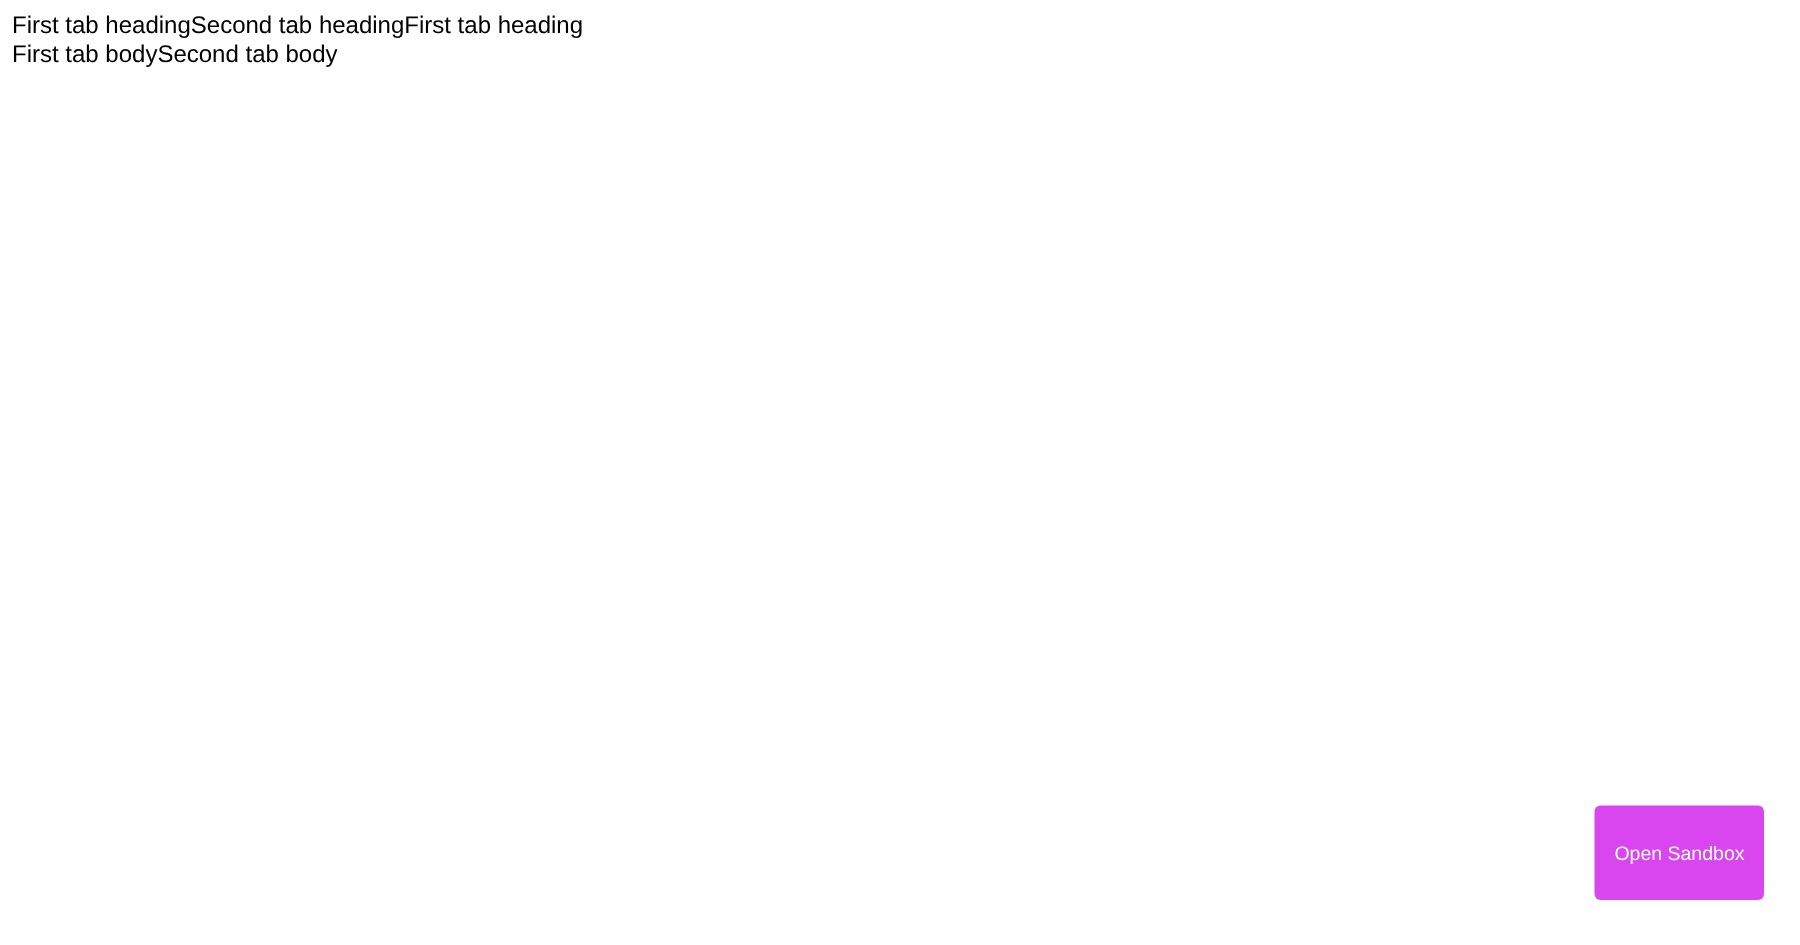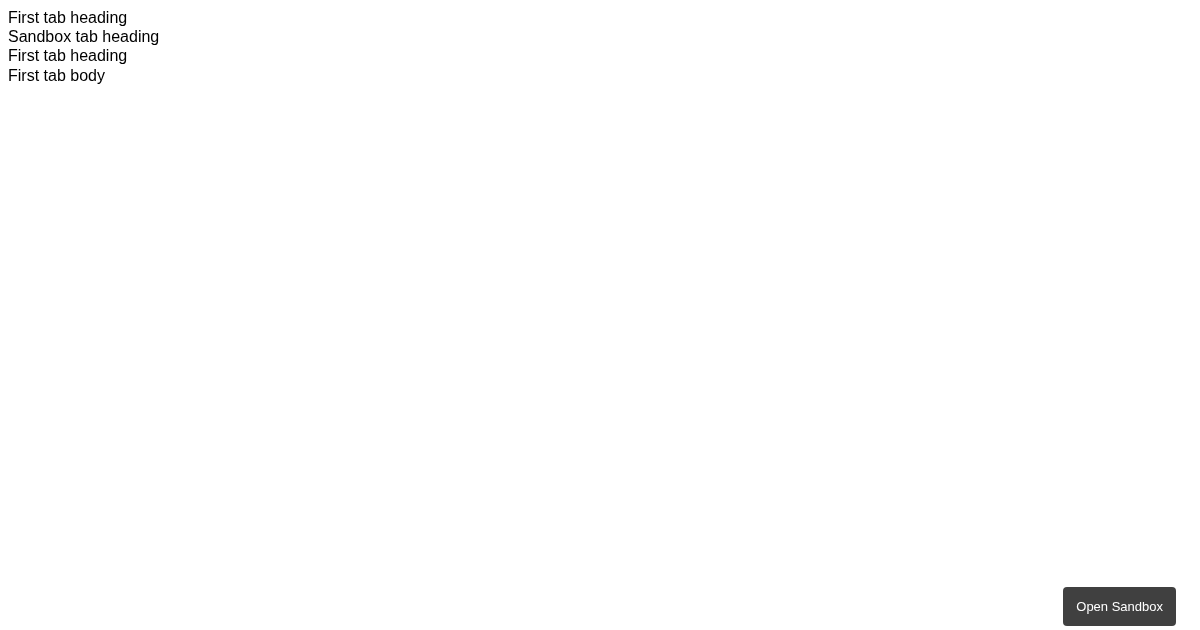--- a/index.html
+++ b/index.html
@@ -12,53 +12,54 @@
       font-size: 16px;
       color: #000;
       background: #fff;
       width: 1200px;
       height: 630px;
       position: relative;
       padding: 8px;
     }
     .tab-headings {
       display: flex;
-      flex-direction: column;
+      flex-direction: row;
     }
     .tab-heading {
       cursor: pointer;
       line-height: 1.2;
     }
     .tab-bodies {
       display: flex;
       flex-direction: row;
     }
     .tab-body {
       line-height: 1.2;
     }
     .open-sandbox-btn {
       position: absolute;
-      bottom: 4px;
+      bottom: 30px;
       right: 24px;
-      background: #404040;
+      background: #d946ef;
       color: #fff;
       border: none;
       border-radius: 4px;
-      padding: 12px 13px;
+      padding: 24px 13px;
       font-size: 13px;
       font-family: inherit;
       cursor: pointer;
     }
   </style>
 </head>
 <body>
 
 <div class="tab-headings">
   <span class="tab-heading">First tab heading</span>
-  <span class="tab-heading">Sandbox tab heading</span>
+  <span class="tab-heading">Second tab heading</span>
   <span class="tab-heading">First tab heading</span>
 </div>
 
 <div class="tab-bodies">
   <div class="tab-body">First tab body</div>
+  <div class="tab-body">Second tab body</div>
 </div>
 
 <button class="open-sandbox-btn">Open Sandbox</button>
 
 </body></html>

